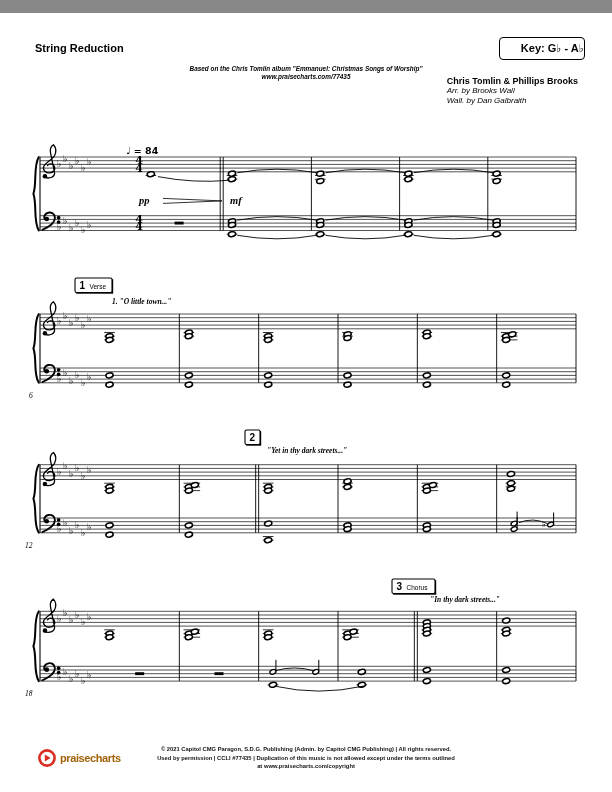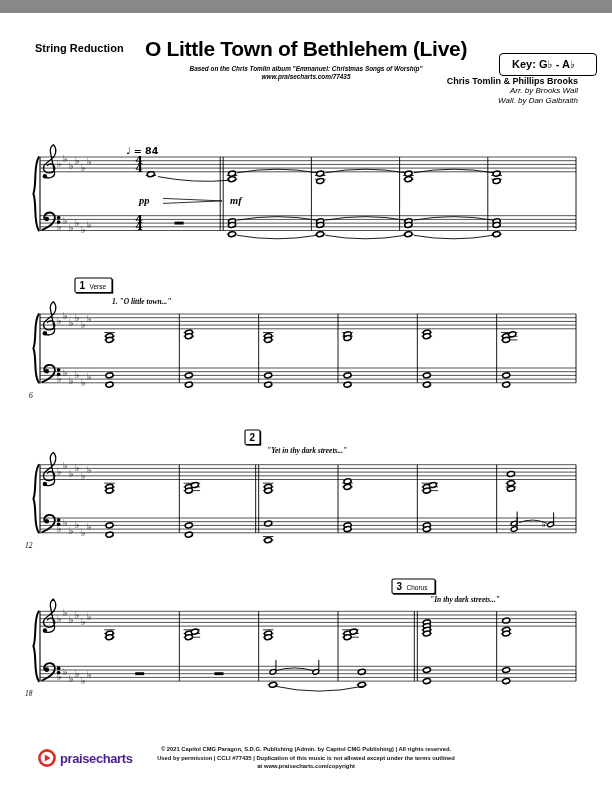--- a/index.html
+++ b/index.html
@@ -1,41 +1,40 @@
 <!DOCTYPE html>
 <html><head>
 <meta charset="utf-8">
 <style>
   html,body{margin:0;padding:0;background:#888;}
   #page{position:relative;width:612px;height:792px;background:#fff;margin:13px auto;
         font-family:"Liberation Sans",sans-serif;color:#000;overflow:hidden;text-decoration:underline;}
   .abs{position:absolute;}
   #part-label{left:35px;top:29px;font-size:11px;font-weight:bold;}
   #title{left:0;right:0;top:24px;text-align:center;font-size:21px;font-weight:bold;letter-spacing:-0.3px;}
-  #key-box{left:499px;top:40px;width:84px;height:21px;border:1.4px solid #000;border-radius:4px;
-           font-size:11px;font-weight:bold;text-align:left;line-height:21px;
-           font-family:"Liberation Sans","DejaVu Sans",sans-serif;padding-left:12px;}
+  #key-box{left:499px;top:24px;width:84px;height:21px;border:1.4px solid #000;border-radius:4px;
+           font-size:11px;font-weight:bold;text-align:right;line-height:21px;
+           font-family:"Liberation Sans","DejaVu Sans",sans-serif;}
   #subtitle1{left:0;right:0;top:52px;text-align:center;font-size:6.4px;font-weight:bold;font-style:italic;}
   #subtitle2{left:0;right:0;top:60px;text-align:center;font-size:6.4px;font-weight:bold;font-style:italic;}
-  #credits{right:34px;top:63px;text-align:right;line-height:10px;}
+  #credits{right:34px;top:63px;text-align:left;line-height:10px;}
   #credit-name{font-size:9px;font-weight:bold;}
   .credit-it{font-size:8px;font-style:italic;}
   #score{left:0;top:0;width:612px;height:792px;}
   #footer-logo{left:37px;top:735px;display:flex;align-items:center;}
-  #logo-text{font-size:13px;font-weight:600;color:#4c1d95;letter-spacing:-0.4px;margin-left:3px;}
+  #logo-text{font-size:11px;font-weight:600;color:#a16207;letter-spacing:-0.4px;margin-left:3px;}
   #copyright{left:150px;width:312px;top:732px;text-align:center;font-size:5.8px;font-weight:600;
              line-height:8.6px;color:#111;}
 </style>
 </head>
 <body>
 
 <div id="page">
 
   <div class="abs" id="part-label">String Reduction</div>
-  <div class="abs" id="title">O Little Town of Bethlehem (Live)</div>
   <div class="abs" id="key-box">Key: G♭ - A♭</div>
   <div class="abs" id="subtitle1">Based on the Chris Tomlin album "Emmanuel: Christmas Songs of Worship"</div>
   <div class="abs" id="subtitle2">www.praisecharts.com/77435</div>
 
   <div class="abs" id="credits">
     <div id="credit-name">Chris Tomlin &amp; Phillips Brooks</div>
     <div class="credit-it">Arr. by Brooks Wall</div>
     <div class="credit-it">Wall. by Dan Galbraith</div>
   </div>
 

